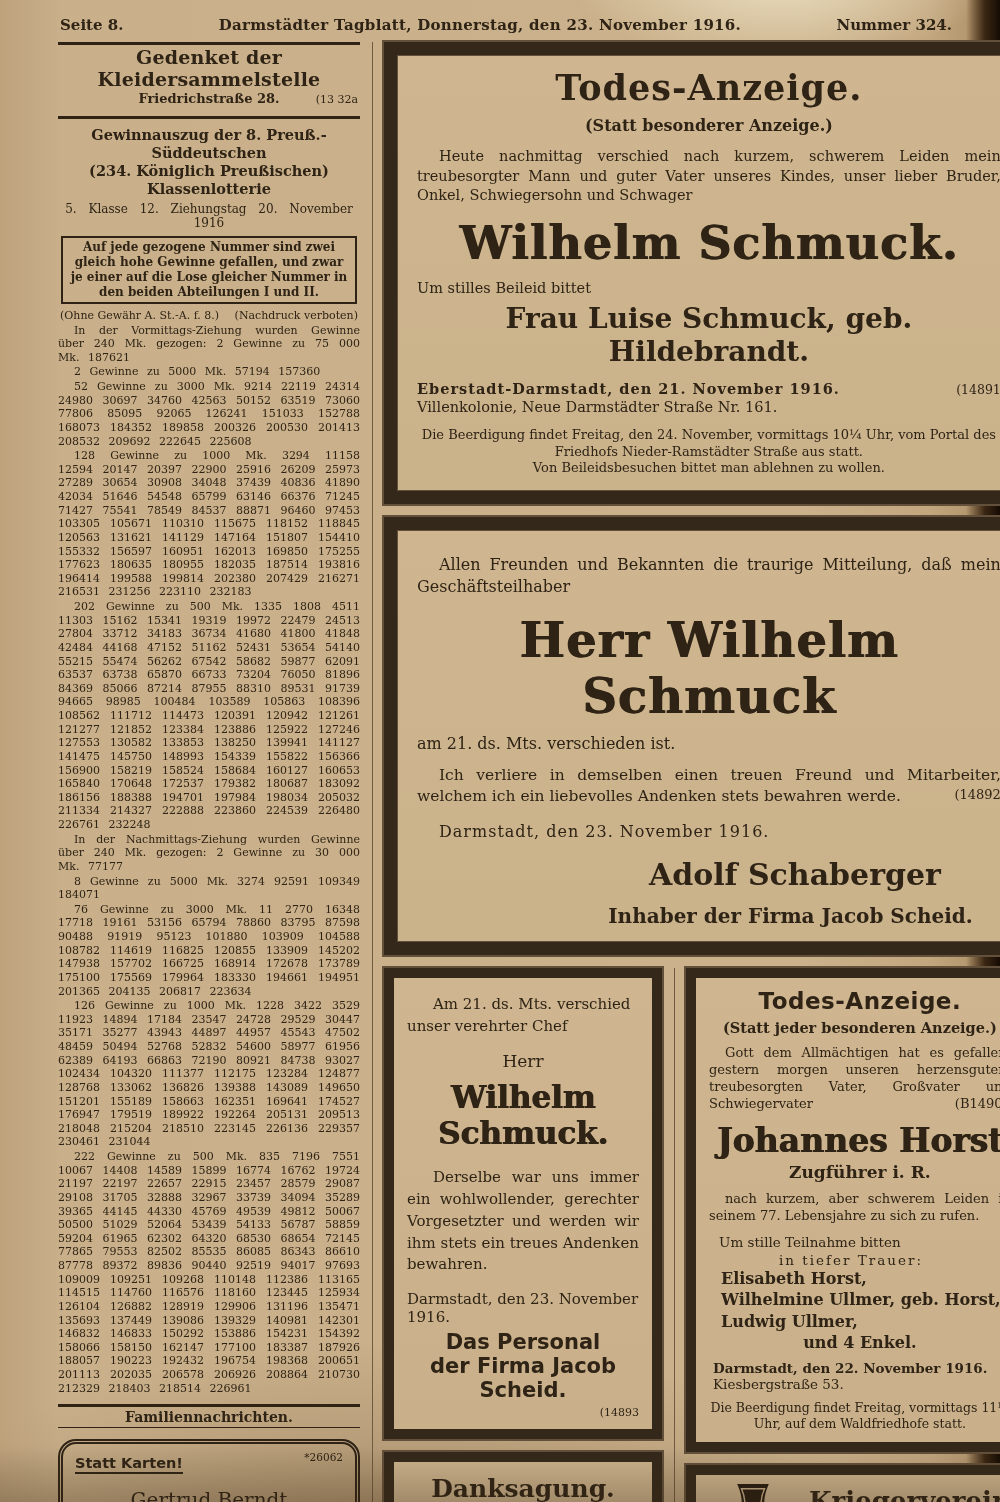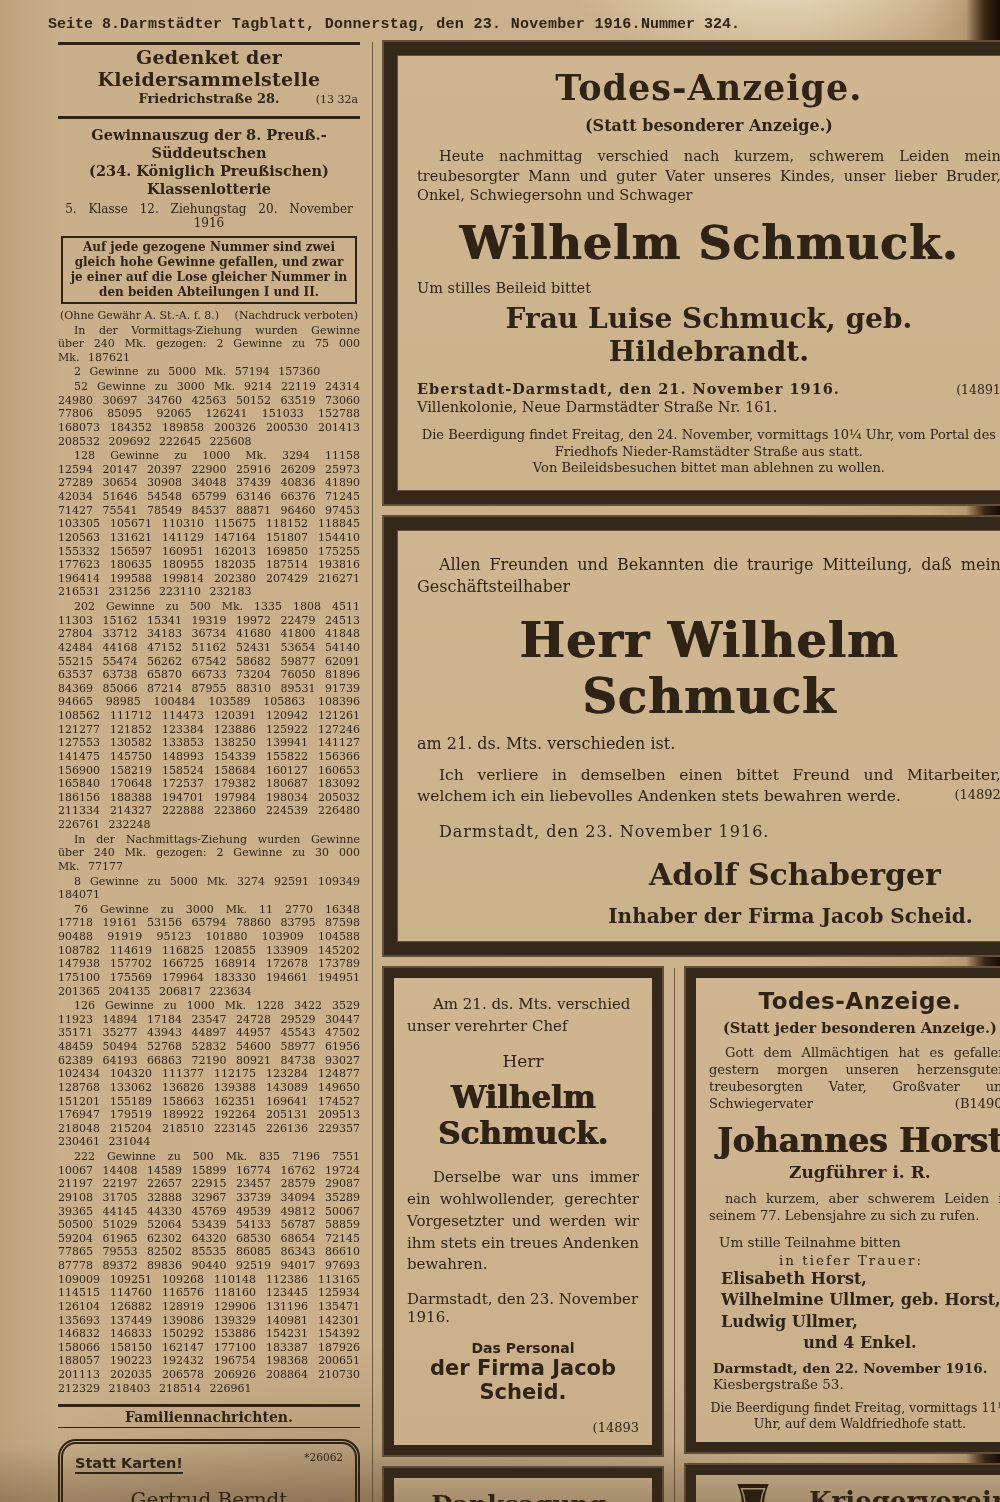--- a/index.html
+++ b/index.html
@@ -10,22 +10,22 @@
       radial-gradient(ellipse 300px 120px at 780px -20px, #e9dcbd 0%, rgba(233,220,189,0) 70%),
       radial-gradient(ellipse 700px 300px at 400px 1550px, rgba(92,64,36,.35) 0%, rgba(92,64,36,0) 70%),
       linear-gradient(90deg,#bda27c 0%, #c9b08a 6%, #cbb28c 80%, #c2a67e 93%, #a98c64 100%),
       #c9b08a;
   }
   .binding{position:absolute;top:0;right:0;width:34px;height:100%;
     background:linear-gradient(90deg, rgba(120,92,60,0) 0%, #7c6142 25%, #3a2713 55%, #160c04 100%);}
   .edge-shadow{position:absolute;bottom:0;left:0;width:100%;height:56px;
     background:linear-gradient(180deg, rgba(58,39,19,0) 0%, rgba(58,39,19,.28) 100%);}
 
-  .masthead{position:absolute;top:16px;left:48px;right:48px;display:flex;
-    align-items:baseline;font-weight:bold;font-size:15px;font-family:Liberation Mono, monospace;}
+  .masthead{position:absolute;top:16px;left:60px;right:48px;display:flex;
+    justify-content:space-between;align-items:baseline;font-weight:bold;font-size:15px;}
   .masthead .mid{font-size:15px;letter-spacing:.3px;}
 
   .content{position:absolute;top:42px;left:58px;right:46px;display:flex;gap:12px;}
   .col-left{width:302px;flex:none;}
   .col-main{flex:1;border-left:1px solid #6d5a40;padding-left:11px;}
 
   
   .collection-box{border-top:3px solid #2e2315;border-bottom:3px solid #2e2315;
     padding:1px 0 10px;text-align:center;}
   .collection-box .l1{font-size:19px;font-weight:bold;letter-spacing:.2px;}
@@ -82,25 +82,25 @@
   .bottom-row{display:flex;gap:12px;align-items:flex-start;}
   .bcol-a{width:278px;flex:none;}
   .bcol-b{flex:1;border-left:1px solid #6d5a40;padding-left:11px;}
   .sub-box{border:10px solid #33281a;box-shadow:0 0 0 2px #62503a;
     background:linear-gradient(180deg,#cfb690,#c9b08a);padding:10px 13px;margin-bottom:13px;position:relative;}
   .sb-intro{font-size:15px;line-height:1.45;text-indent:26px;margin:6px 0 0;}
   .sb-herr{text-align:center;font-size:17px;margin-top:14px;}
   .sb-name{text-align:center;font-weight:bold;font-size:31px;margin-top:8px;text-shadow:1px 0 0 #2e2315;}
   .sb-body{font-size:15px;line-height:1.45;text-align:justify;text-indent:26px;margin:16px 0 0;}
   .sb-date{font-size:15px;margin-top:14px;}
-  .sb-sign1{text-align:center;font-weight:bold;font-size:14px;margin-top:14px;
+  .sb-sign1{text-align:center;font-weight:bold;font-size:21px;margin-top:4px;
     font-family:"DejaVu Sans","Liberation Sans",sans-serif;}
   .sb-sign2{text-align:center;font-weight:bold;font-size:21px;
     font-family:"DejaVu Sans","Liberation Sans",sans-serif;}
-  .sb-ref{text-align:right;font-size:13px;margin-top:16px;}
+  .sb-ref{text-align:right;font-size:11px;margin-top:4px;}
 
   .pal-title{text-align:center;font-weight:bold;font-size:25px;margin-top:2px;}
 
   .ho-title{text-align:center;font-weight:bold;font-size:23px;letter-spacing:.5px;
     font-family:"DejaVu Sans","Liberation Sans",sans-serif;}
   .ho-sub{text-align:center;font-weight:bold;font-size:14.5px;margin-top:5px;}
   .ho-body{font-size:13px;line-height:1.32;text-align:justify;text-indent:16px;margin:8px 0 0;}
   .ho-name{text-align:center;font-weight:bold;font-size:33px;margin-top:8px;text-shadow:1px 0 0 #2e2315;}
   .ho-role{text-align:center;font-weight:bold;font-size:17px;margin-top:2px;}
   .ho-cond{font-size:13.5px;margin:10px 0 0 10px;}
@@ -193,21 +193,21 @@
           <div>Die Beerdigung findet Freitag, den 24. November, vormittags 10¼ Uhr, vom Portal des Friedhofs Nieder-Ramstädter Straße aus statt.</div>
           <div>Von Beileidsbesuchen bittet man ablehnen zu wollen.</div>
         </div>
       </div>
 
       <div class="big-box">
         <p class="dn-intro" style="font-size:16px;">Allen Freunden und Bekannten die traurige Mitteilung, daß mein Geschäftsteilhaber</p>
         <div class="dn2-name">Herr Wilhelm Schmuck</div>
         <div class="dn2-line">am 21. ds. Mts. verschieden ist.</div>
         <p class="dn2-body">
-          <span>Ich verliere in demselben einen bittet Freund und Mitarbeiter, welchem ich ein liebevolles Andenken stets bewahren werde.</span>
+          <span>Ich verliere in demselben einen treuen Freund und Mitarbeiter, welchem ich ein liebevolles Andenken stets bewahren werde.</span>
           <span class="refin">(14892</span>
         </p>
         <div class="dn2-date">Darmstadt, den 23. November 1916.</div>
         <div class="dn2-signer">Adolf Schaberger</div>
         <div class="dn2-role">Inhaber der Firma Jacob Scheid.</div>
       </div>
 
       <div class="bottom-row">
 
         <div class="bcol-a">

